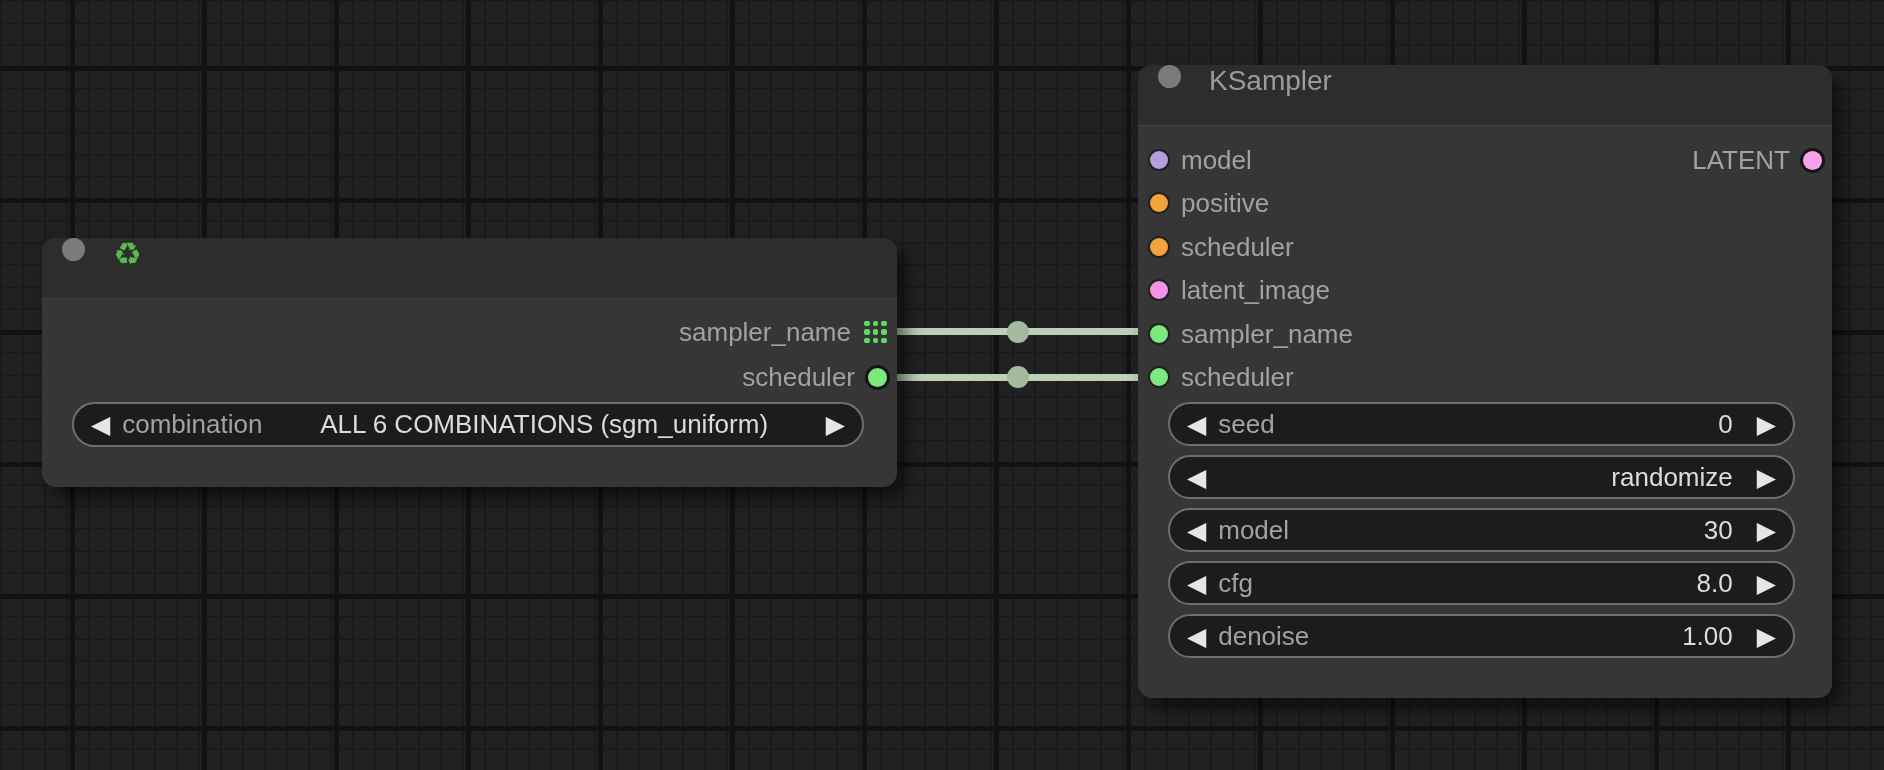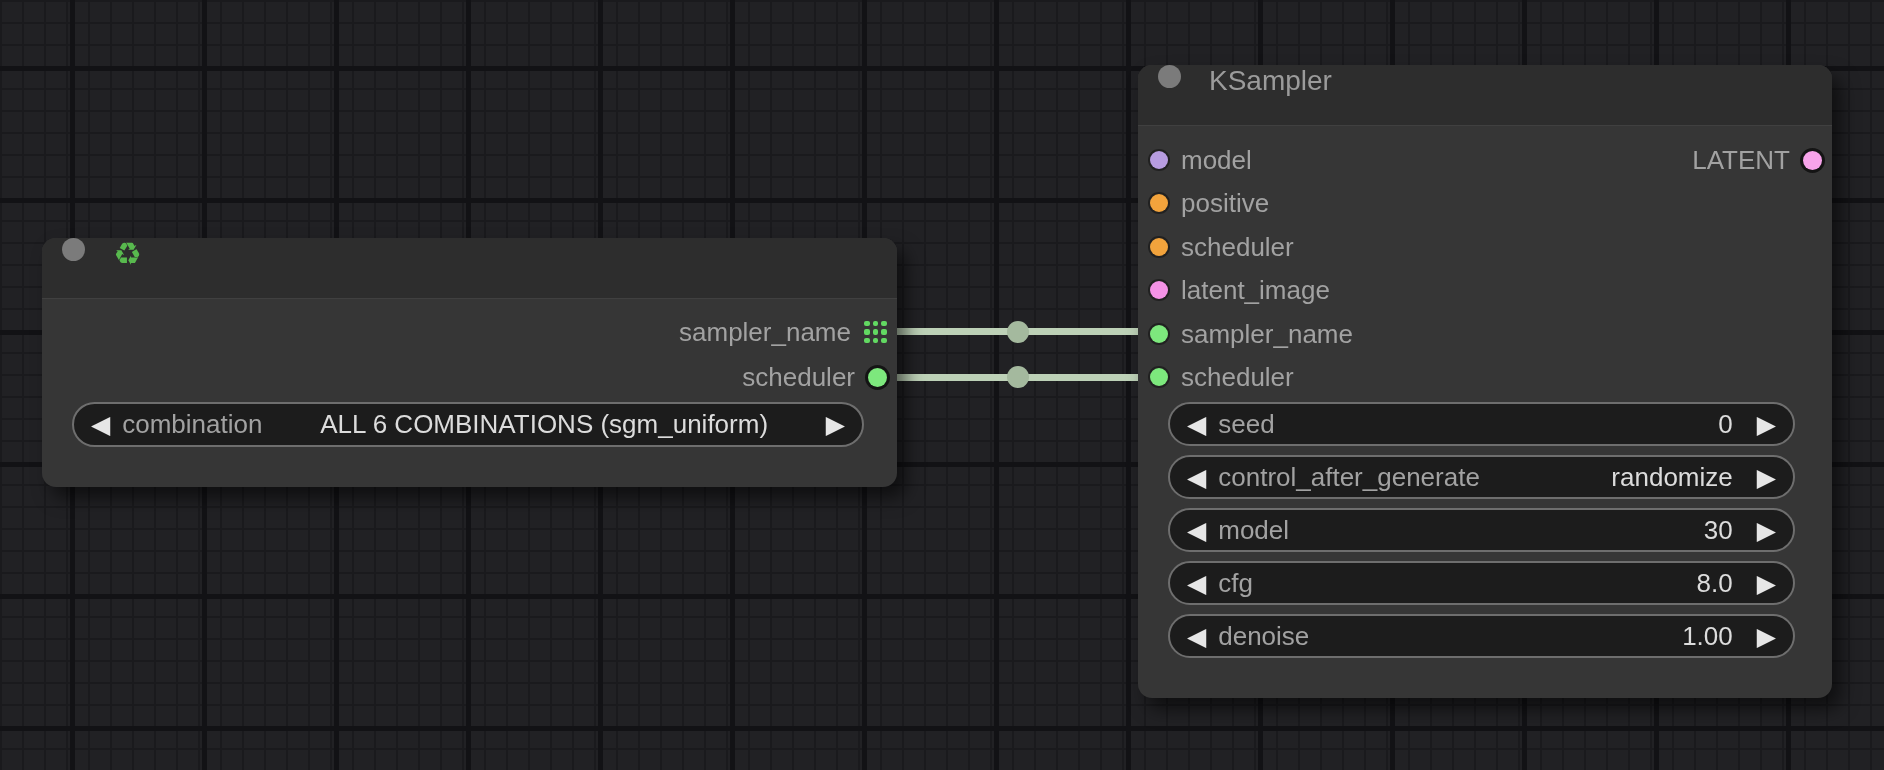--- a/index.html
+++ b/index.html
@@ -145,21 +145,20 @@
     </div>
 
     <div class="widget k-widget kw-0">
       <span class="arrow">◀</span>
       <span class="w-label">seed</span>
       <span class="w-value w-right">0</span>
       <span class="arrow">▶</span>
     </div>
     <div class="widget k-widget kw-1">
       <span class="arrow">◀</span>
-      <span class="w-label">control_after_generate</span>
       <span class="w-value w-right">randomize</span>
       <span class="arrow">▶</span>
     </div>
     <div class="widget k-widget kw-2">
       <span class="arrow">◀</span>
       <span class="w-label">model</span>
       <span class="w-value w-right">30</span>
       <span class="arrow">▶</span>
     </div>
     <div class="widget k-widget kw-3">

